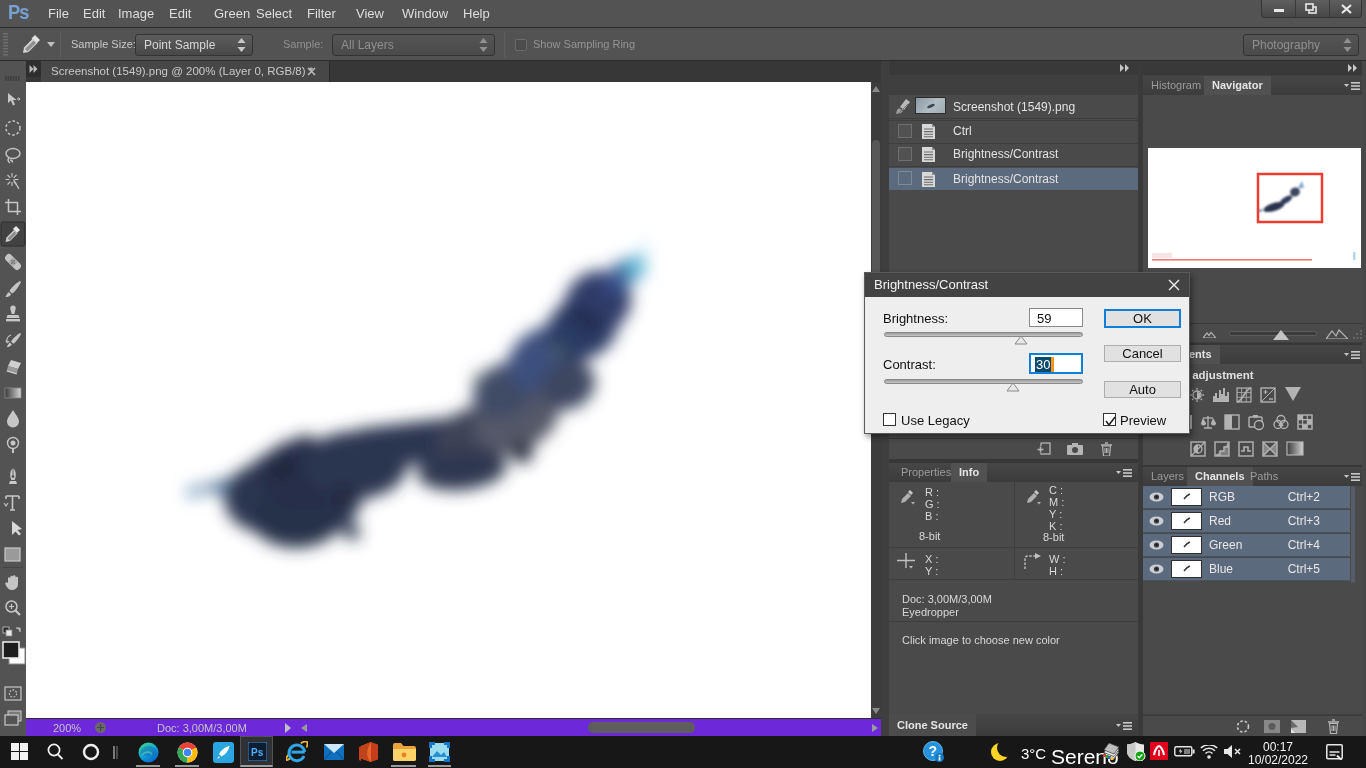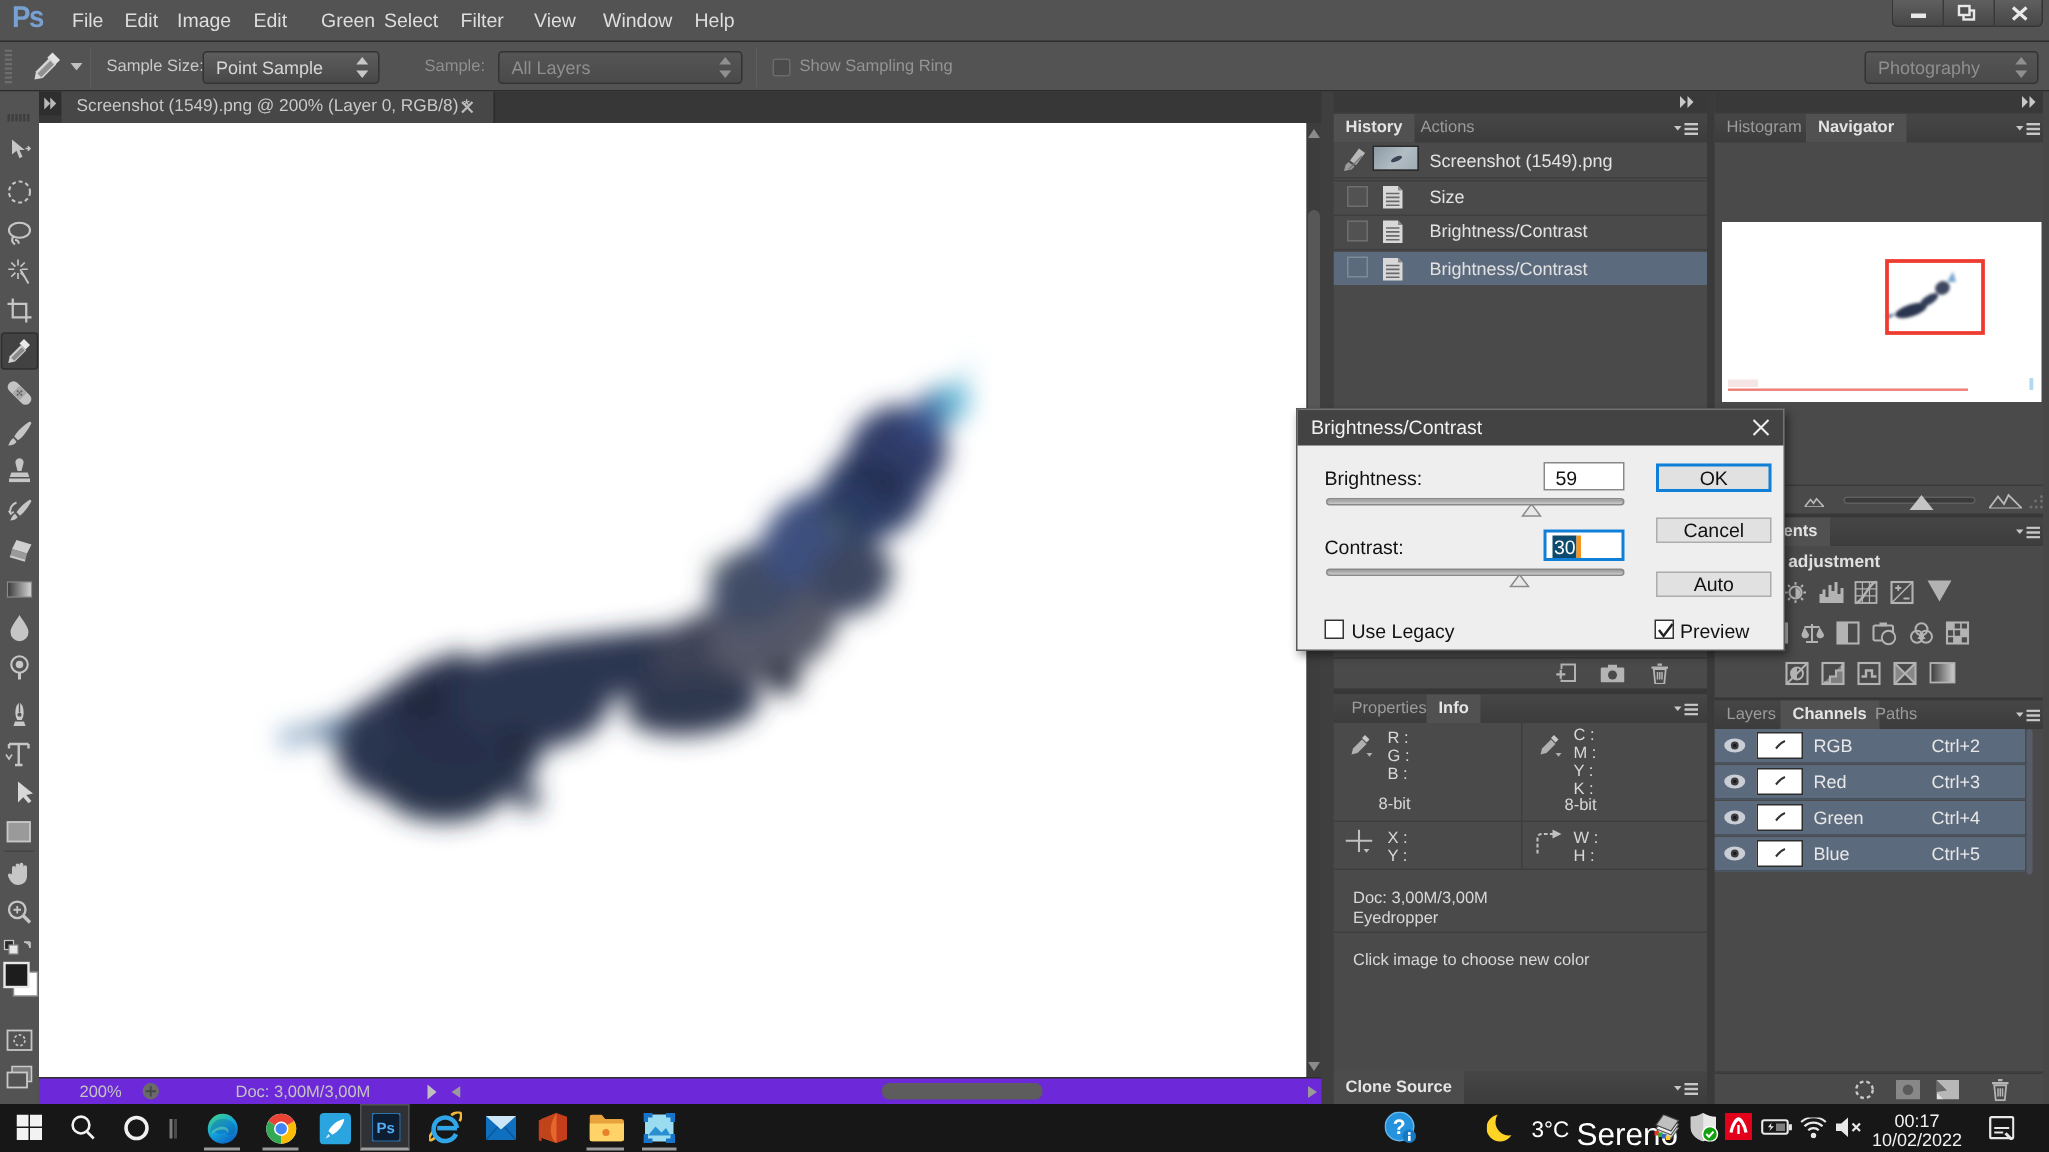--- a/index.html
+++ b/index.html
@@ -381,30 +381,20 @@
       </svg>
   </div>
 
   <div class="abs" id="col1">
     <div class="dockstrip" style="top:0">
       <svg class="abs" style="right:6px;top:2px" width="14" height="10">
           <path d="M2 1 l4 4 -4 4z" fill="#c8c8c8"></path>
           <path d="M7 1 l4 4 -4 4z" fill="#c8c8c8"></path>
         </svg>
     </div>
-    <div class="tabrow" style="top:15px">
-      <div class="ptab on" style="left:0">History</div>
-      <div class="ptab" style="left:50px">Actions</div>
-      <svg class="pmenu" width="17" height="9">
-          <path d="M0 2 l5 0 -2.5 3z" fill="#c8c8c8"></path>
-          <rect x="7" y="0" width="10" height="1.6" fill="#c8c8c8"></rect>
-          <rect x="7" y="3.2" width="10" height="1.6" fill="#c8c8c8"></rect>
-          <rect x="7" y="6.4" width="10" height="1.6" fill="#c8c8c8"></rect>
-        </svg>
-    </div>
     <div class="pcontent" style="top:34px;height:404px">
 
       <div class="abs" style="left:0;top:0;width:100%;height:24px;font-size:12px;color:#e2e2e2;line-height:24px">
         <svg class="abs" style="left:5px;top:3px" width="17" height="17" viewBox="0 0 17 17">
             <path d="M12 1 l4 3 -6 8 -4 -3z" fill="#b9b9b9"></path>
             <path d="M5 10 l4 3 -2 2 -5 1 1 -4z" fill="#9a9a9a"></path>
             <path d="M14 6 l-9 9" stroke="#777" stroke-width="1"></path>
           </svg>
         <div class="abs" style="left:26px;top:2px;width:31px;height:17px;background:linear-gradient(130deg,#8b99a5,#b2bdc4 55%,#9fabb4);border:1px solid #2c2c2c">
           <svg width="29" height="15">
@@ -417,21 +407,21 @@
       <div class="hsep" style="top:25px"></div>
       <div class="hrow" style="top:26px">
         <div class="hcheck"></div>
         <svg class="abs" style="left:32px;top:2px" width="15" height="17">
             <path d="M1 1 h10 l3 3 v12 h-13z" fill="#d8d8d8"></path>
             <path d="M11 1 l3 3 h-3z" fill="#8a8a8a"></path>
             <g stroke="#6a6a6a" stroke-width="1.1">
               <path d="M3 6 h9 M3 8.6 h9 M3 11.2 h9 M3 13.8 h9"></path>
             </g>
           </svg>
-        <span class="abs" style="left:64px">Size</span>
+        <span class="abs" style="left:64px">Ctrl</span>
       </div>
       <div class="hsep" style="top:47.5px"></div>
       <div class="hrow" style="top:49px">
         <div class="hcheck"></div>
         <svg class="abs" style="left:32px;top:2px" width="15" height="17">
             <path d="M1 1 h10 l3 3 v12 h-13z" fill="#d8d8d8"></path>
             <path d="M11 1 l3 3 h-3z" fill="#8a8a8a"></path>
             <g stroke="#6a6a6a" stroke-width="1.1">
               <path d="M3 6 h9 M3 8.6 h9 M3 11.2 h9 M3 13.8 h9"></path>
             </g>

